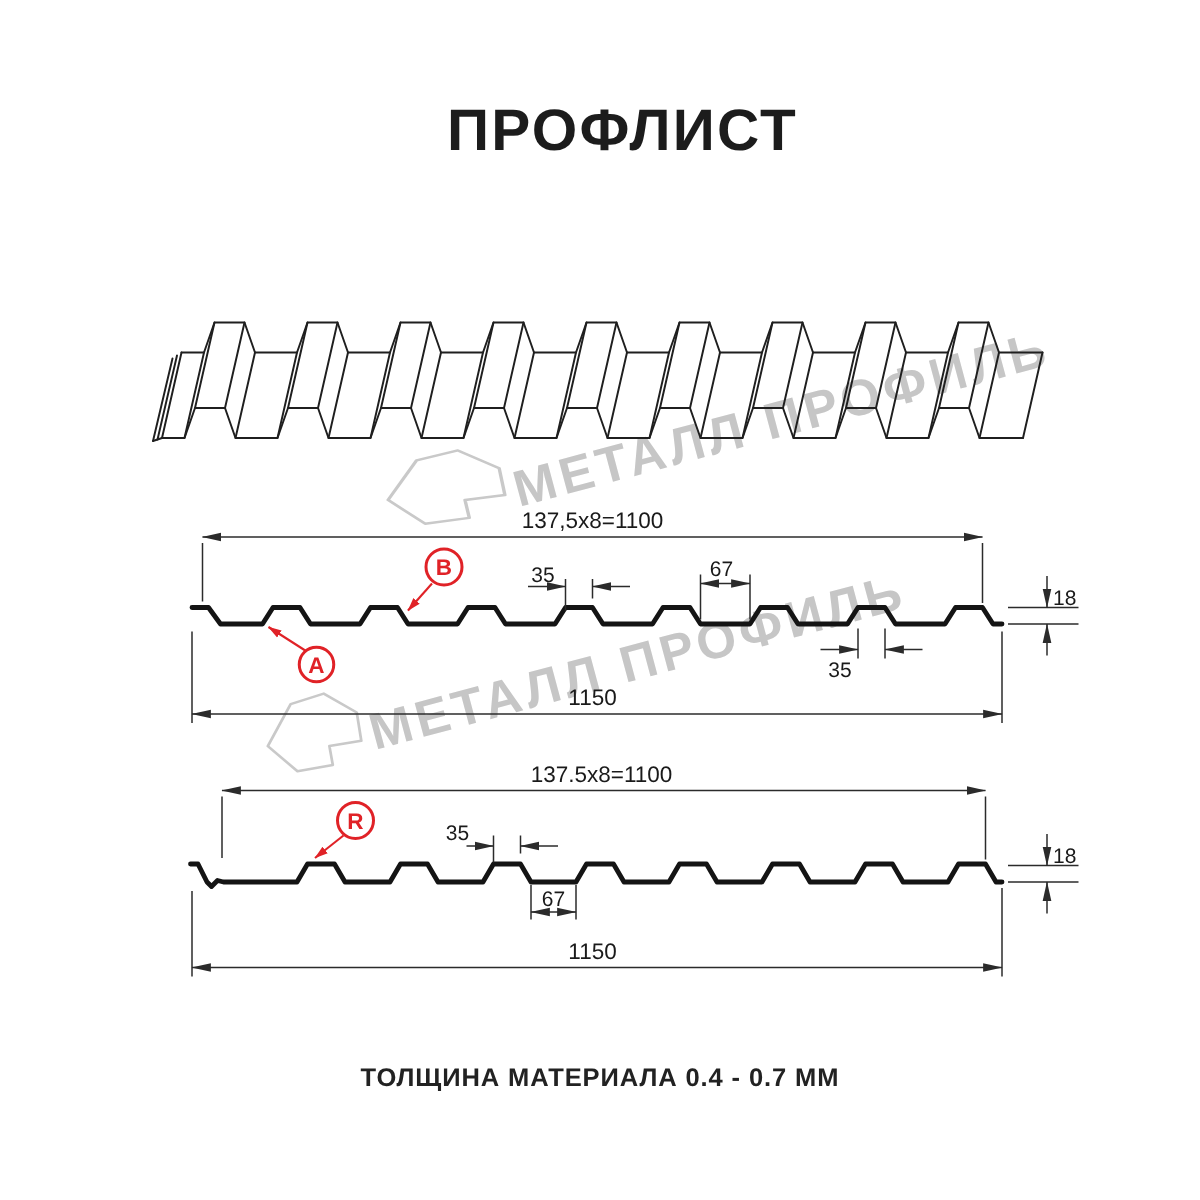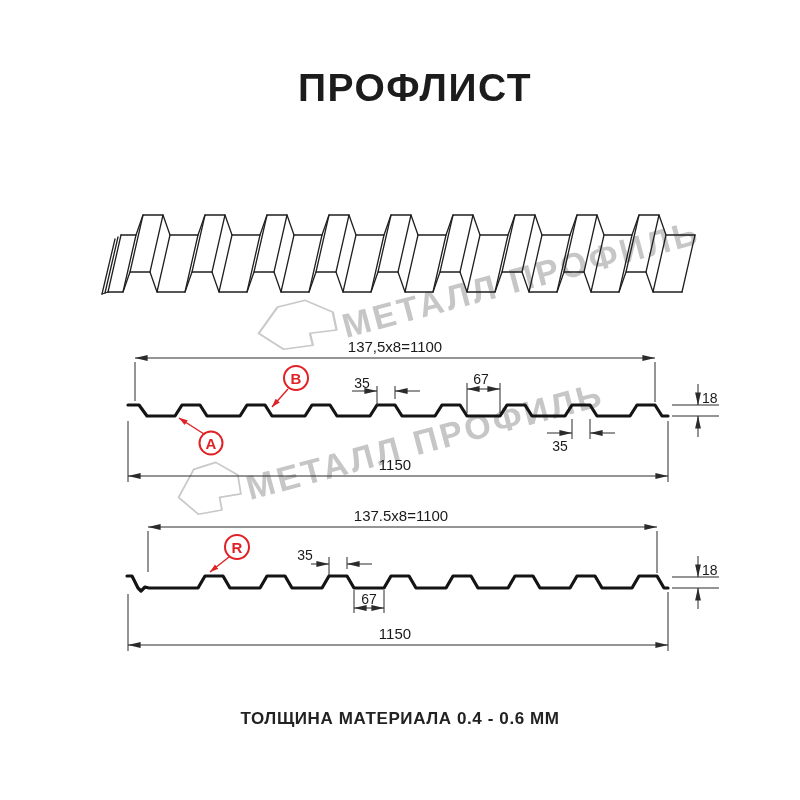--- a/index.html
+++ b/index.html
@@ -176,14 +176,14 @@
       <line class="dim" x1="668" y1="592" x2="668" y2="651"></line>
       <line class="dim" x1="128" y1="645" x2="668" y2="645" marker-start="url(#ab)" marker-end="url(#ab)"></line>
       <text class="dimtxt-lg" x="395" y="639" text-anchor="middle">1150</text>
 
       <line class="redline" x1="229" y1="557" x2="210" y2="572" marker-end="url(#ar)"></line>
       <circle class="redcirc" cx="237" cy="547" r="12"></circle>
       <text class="redtxt" x="237" y="552.5" text-anchor="middle">R</text>
     </g>
   </svg>
 
-  <div class="footer">ТОЛЩИНА МАТЕРИАЛА 0.4 - 0.6 ММ</div>
+  <div class="footer">ТОЛЩИНА МАТЕРИАЛА 0.4 - 0.7 ММ</div>
 </div>
 
 </body></html>

